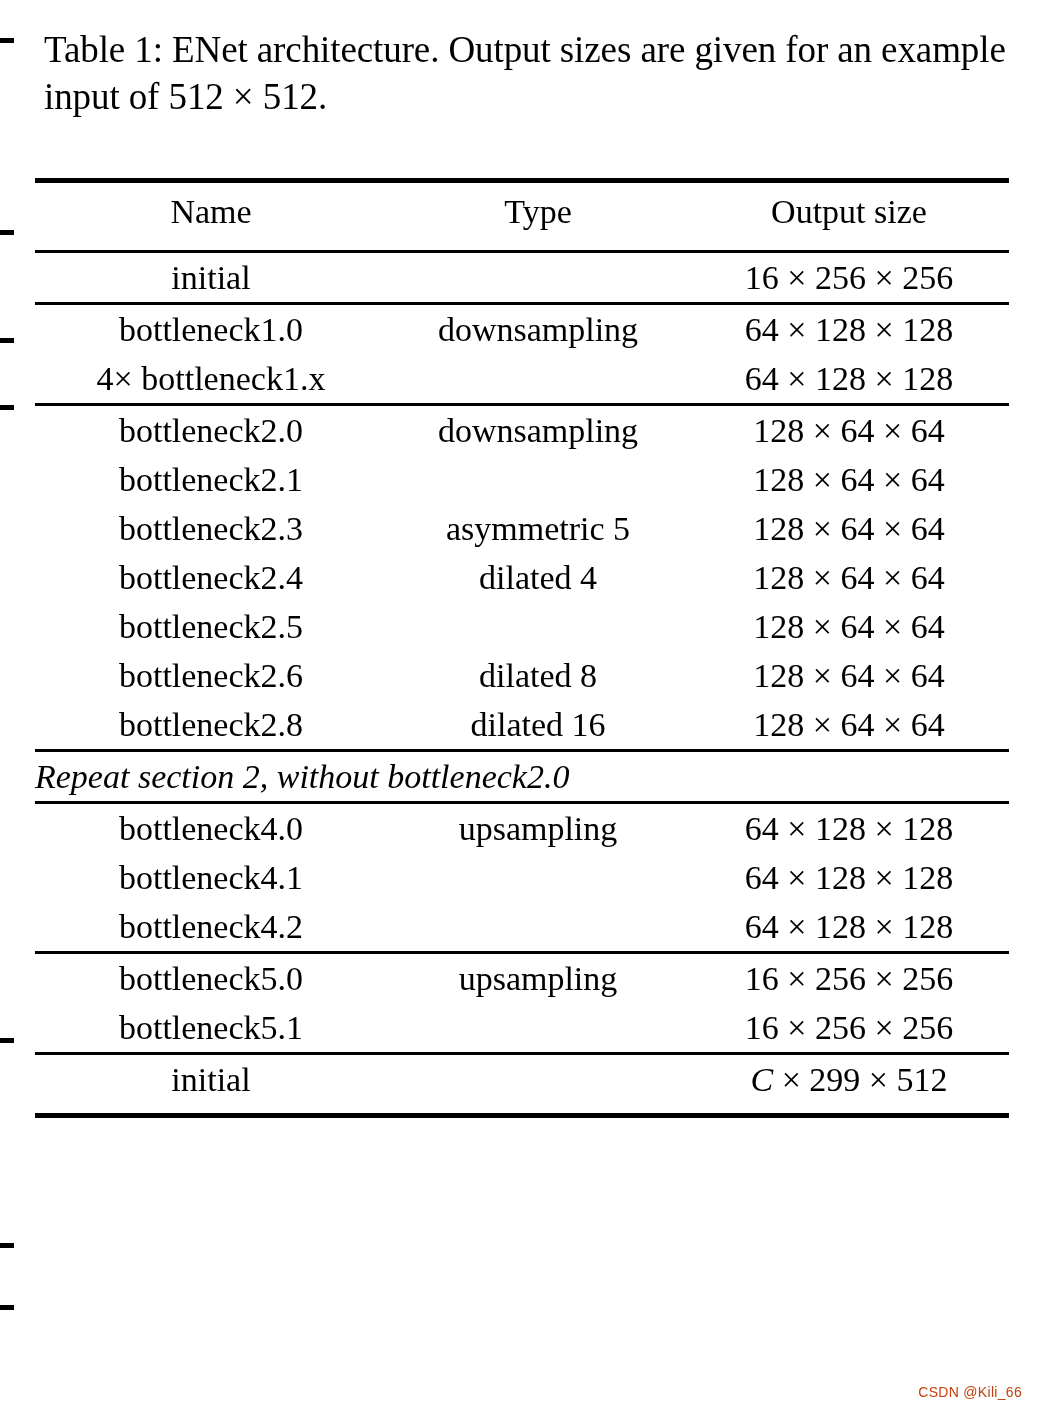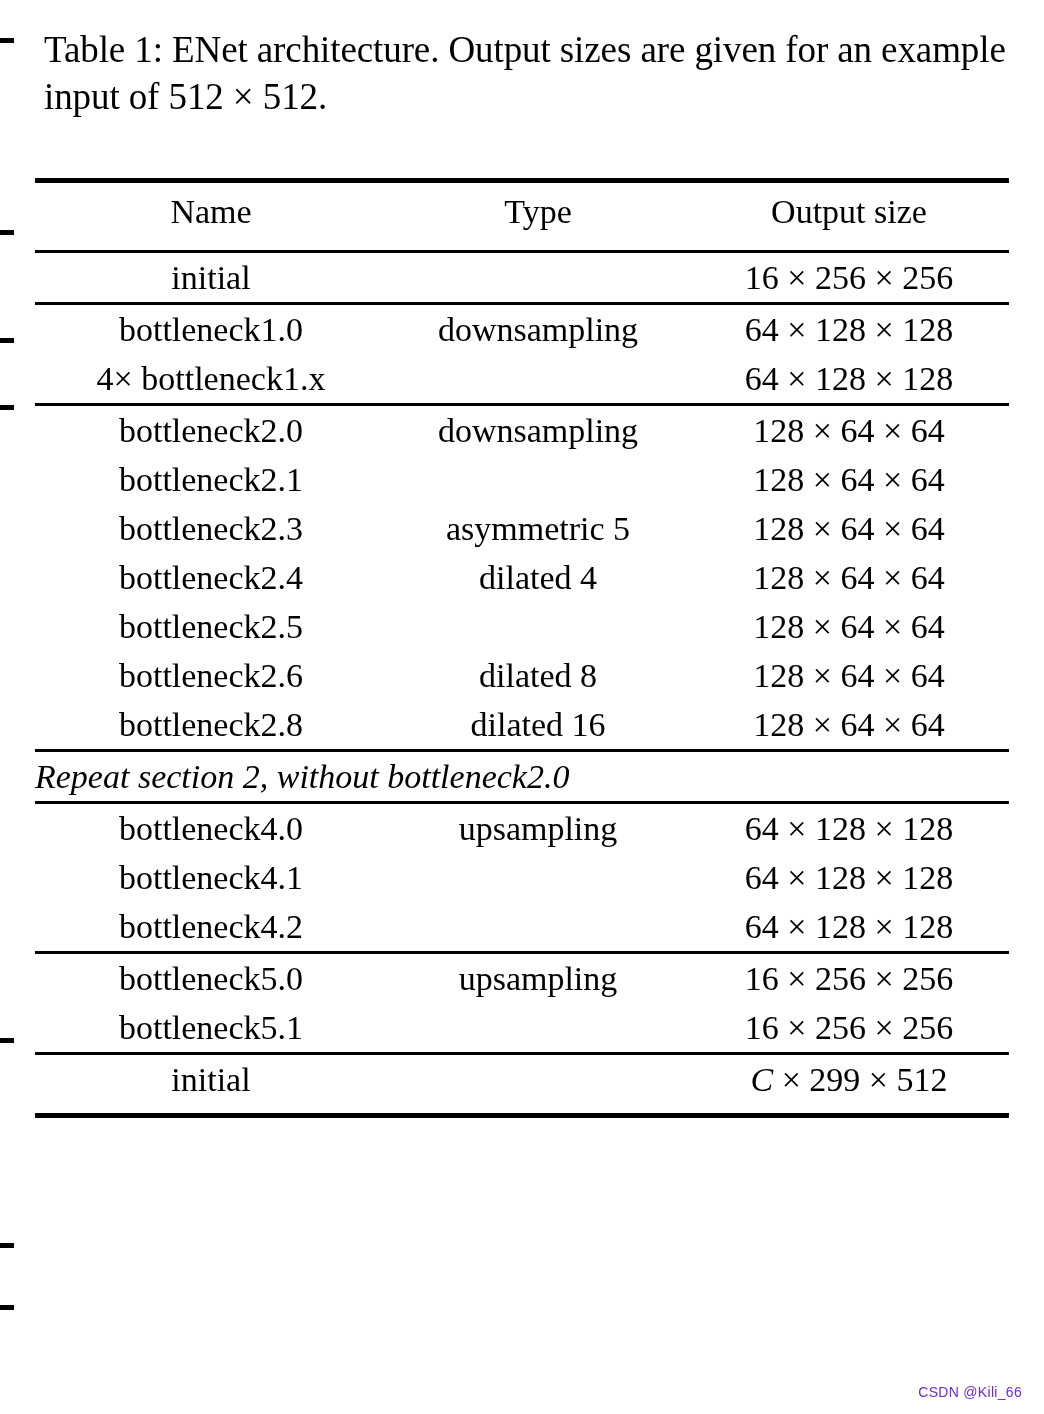--- a/index.html
+++ b/index.html
@@ -99,21 +99,21 @@
     background: #000;
   }
 
   
   .watermark {
     position: absolute;
     right: 22px;
     bottom: 14px;
     font-family: "Liberation Sans", "DejaVu Sans", sans-serif;
     font-size: 14px;
-    color: #6d28d9;
+    color: #c2410c;
     letter-spacing: 0.3px;
   }
 </style>
 </head>
 <body>
 
 <div class="caption">Table 1: ENet architecture. Output sizes are given for an example input of 512 × 512.</div>
 
 <div class="table-wrap">
   <table class="enet">

